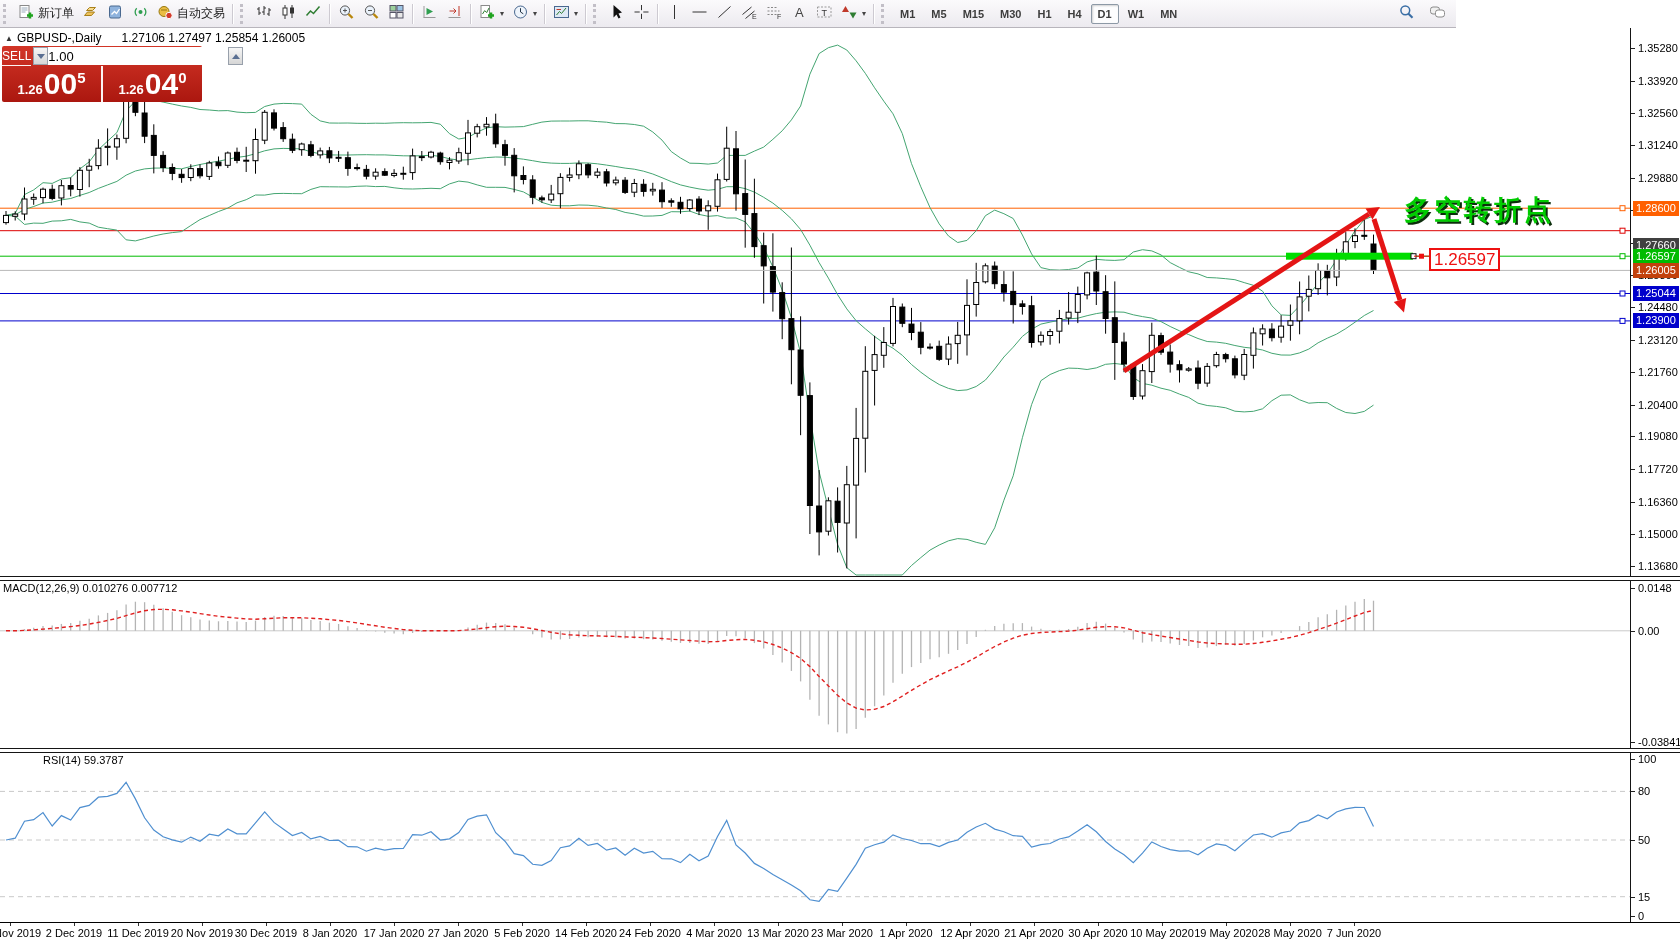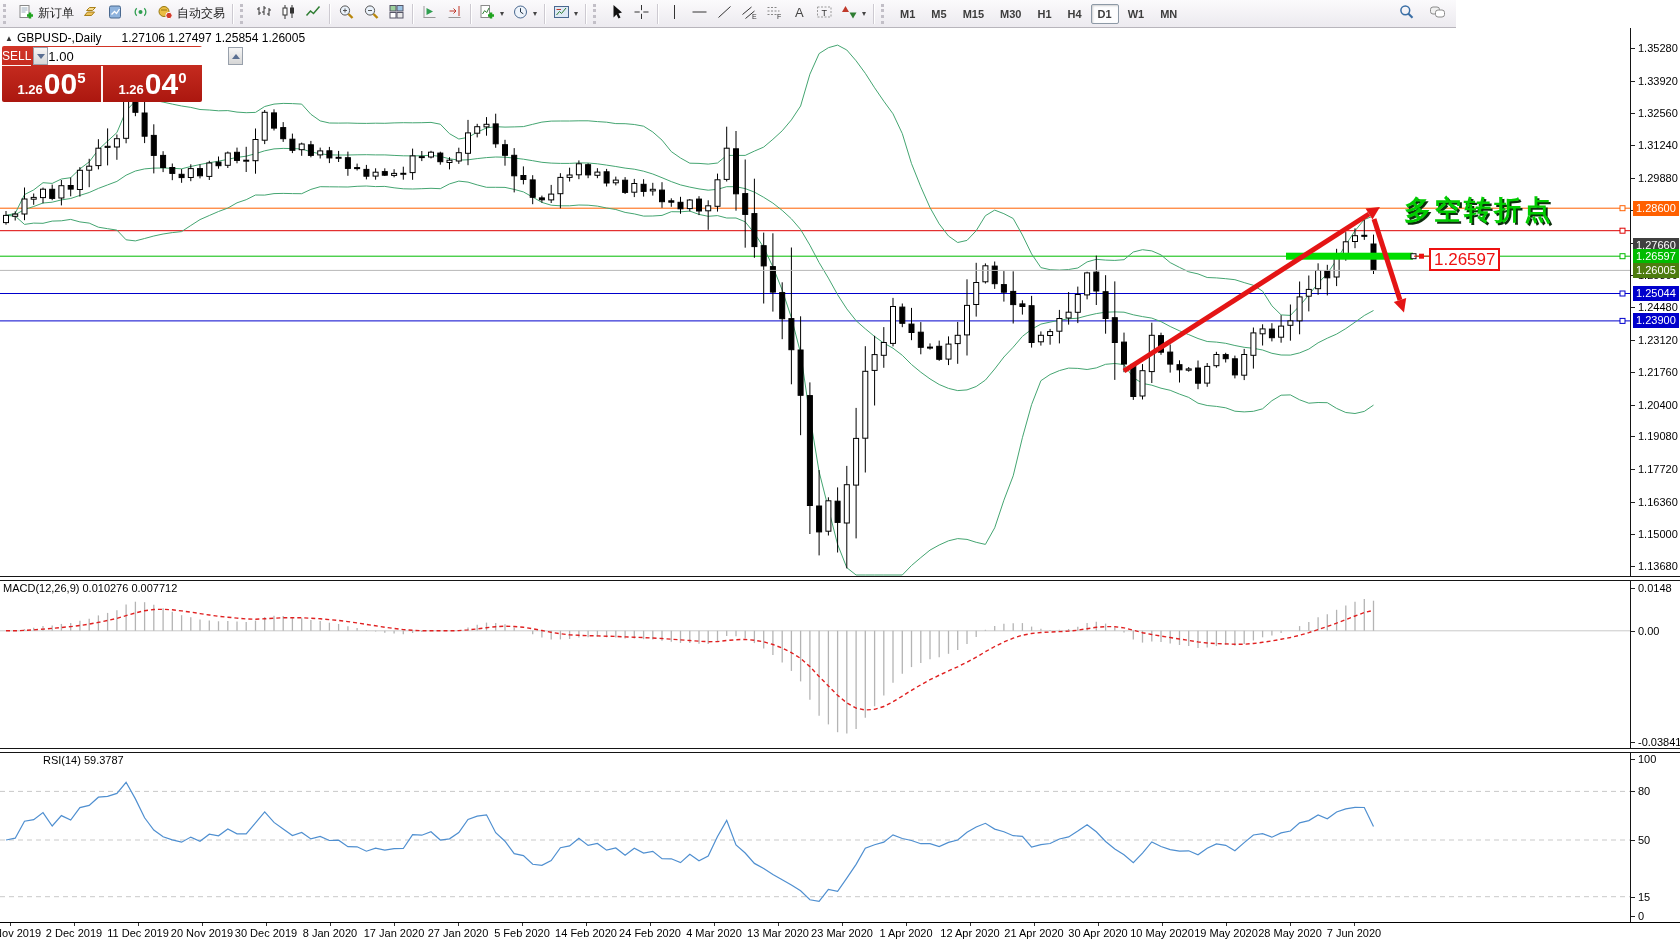--- a/index.html
+++ b/index.html
@@ -837,21 +837,21 @@
       <div class="ax-lbl" style="top:468px">1.16360</div>
       <div class="ax-tick" style="top:506px"></div>
       <div class="ax-lbl" style="top:500px">1.15000</div>
       <div class="ax-tick" style="top:538px"></div>
       <div class="ax-lbl" style="top:532px">1.13680</div>
       <div class="ax-badge" style="top:173px;background:#ff6000">1.28600</div>
       <div class="ax-badge" style="top:210px;background:#404040">1.27660</div>
       <div class="ax-badge" style="top:221px;background:#00bb00">1.26597</div>
       <div class="ax-badge" style="top:258px;background:#0000cc">1.25044</div>
       <div class="ax-badge" style="top:285px;background:#0000cc">1.23900</div>
-      <div class="ax-badge" style="top:235px;background:#4d7c0f">1.26005</div>
+      <div class="ax-badge" style="top:235px;background:#c2410c">1.26005</div>
       <div class="ax-tick" style="top:560px"></div>
       <div class="ax-lbl" style="top:554px">0.0148</div>
       <div class="ax-tick" style="top:603px"></div>
       <div class="ax-lbl" style="top:597px">0.00</div>
       <div class="ax-tick" style="top:714px"></div>
       <div class="ax-lbl" style="top:708px">-0.038415</div>
       <div class="ax-tick" style="top:731px"></div>
       <div class="ax-lbl" style="top:725px">100</div>
       <div class="ax-tick" style="top:763px"></div>
       <div class="ax-lbl" style="top:757px">80</div>

